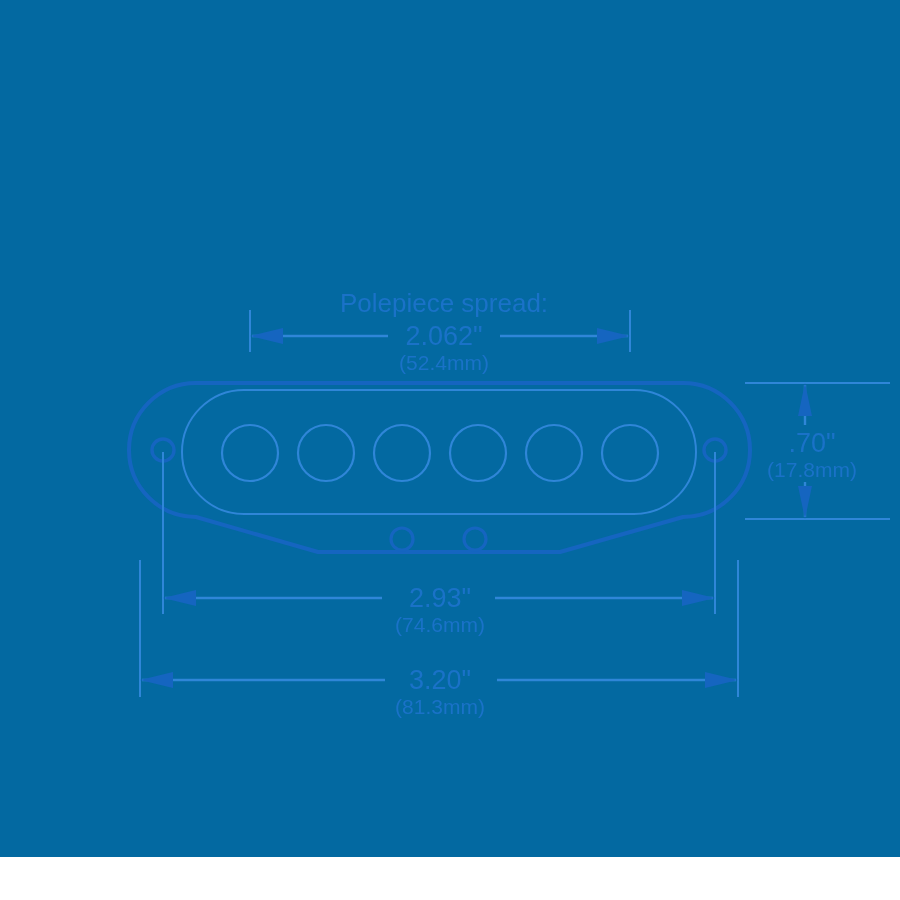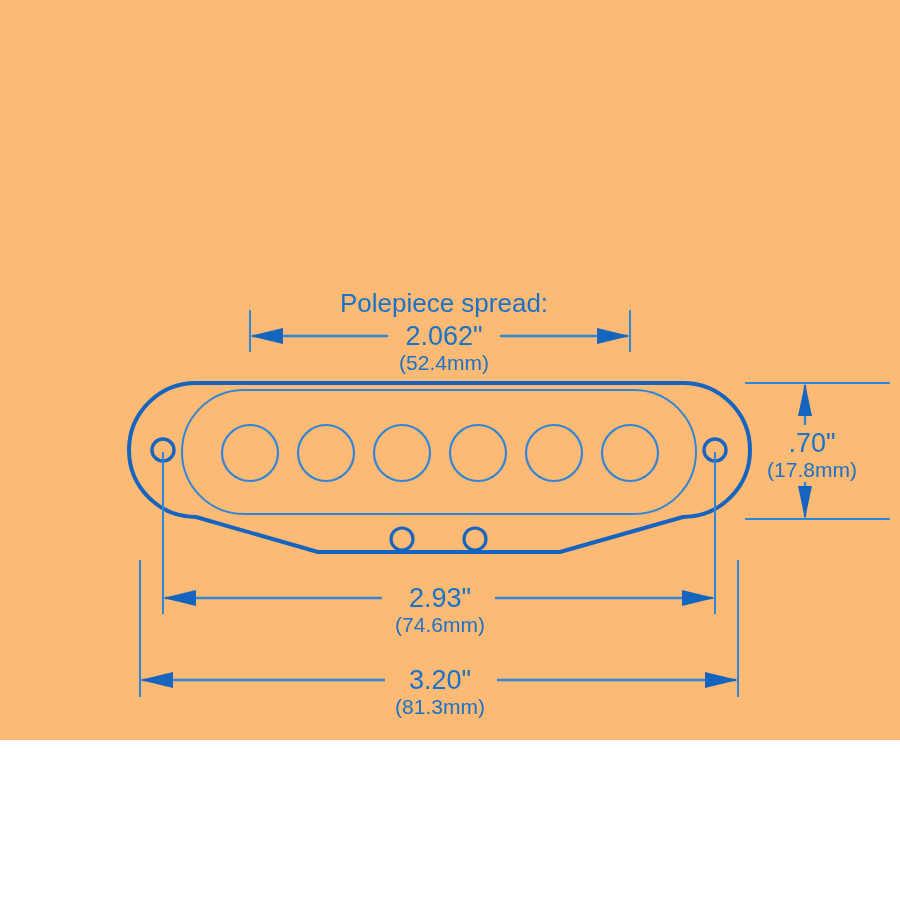--- a/index.html
+++ b/index.html
@@ -9,22 +9,22 @@
   }
   body {
     width: 900px;
     height: 900px;
     font-family: "Liberation Sans", sans-serif;
     overflow: hidden;
   }
   #drawing-root {
     position: relative;
     width: 900px;
-    height: 740px;
-    background: #fdba74;
+    height: 857px;
+    background: #0369a1;
   }
   svg.canvas {
     display: block;
     width: 900px;
     height: 900px;
   }
   .dim-text {
     font-family: "Liberation Sans", sans-serif;
     fill: #1a72c8;
     text-anchor: middle;

